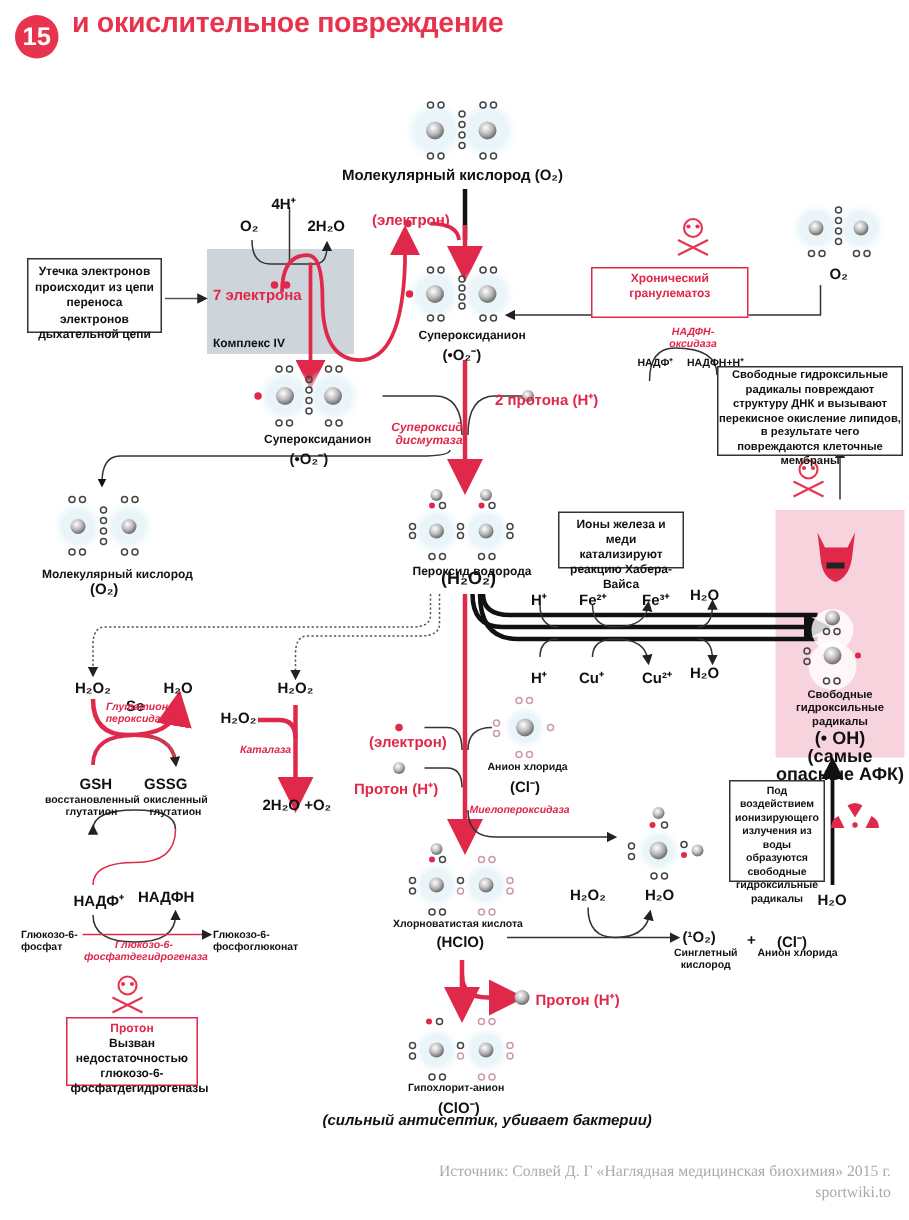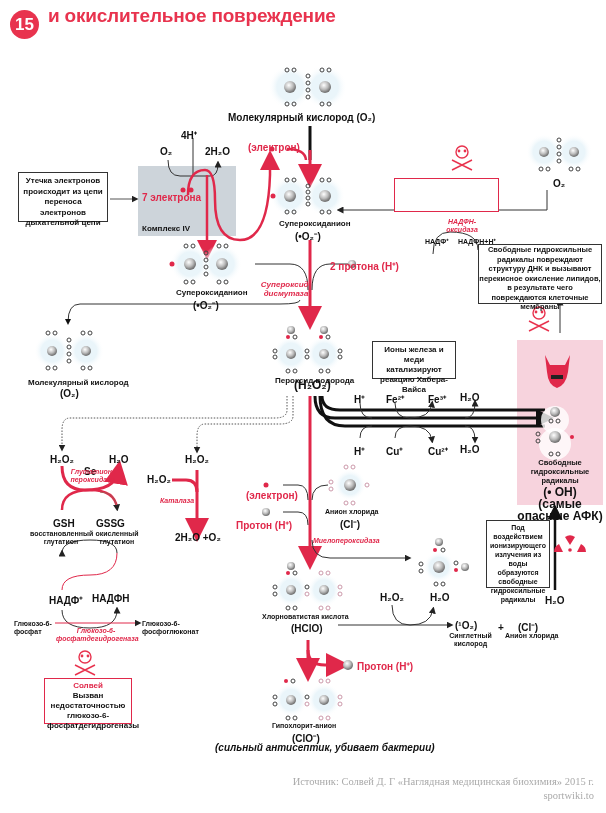--- a/index.html
+++ b/index.html
@@ -386,20 +386,21 @@
 <div class="t med" style="left:205px;top:146px;">2H₂O</div>
 <div class="t med red" style="left:142px;top:192px;">7 электрона</div>
 <div class="t small" style="left:142px;top:224px;">Комплекс IV</div>
 <div class="box" style="left:18px;top:172px;width:90px;height:50px;font-size:8px;line-height:10.5px;">Утечка электронов происходит из цепи переноса электронов дыхательной цепи</div>
 
 <div class="t small" style="left:176px;top:288px;">Супероксиданион</div>
 <div class="t med" style="left:193px;top:298px;">(•O₂⁻)</div>
 <div class="t small red it" style="left:256px;top:280px;width:60px;white-space:normal;text-align:center;line-height:9px;">Супероксид-дисмутаза</div>
 
 <div class="box boxred" style="left:394px;top:178px;width:105px;height:34px;font-size:8px;line-height:10px;padding:2px;">
+  <div class="red">Хронический гранулематоз</div>
 </div>
 <div class="t red it" style="left:442px;top:218px;font-size:7px;width:40px;white-space:normal;line-height:8px;text-align:center;">НАДФН-оксидаза</div>
 <div class="t" style="left:425px;top:237px;font-size:7px;">НАДФ⁺</div>
 <div class="t" style="left:458px;top:237px;font-size:7px;">НАДФН+Н⁺</div>
 <div class="t med" style="left:553px;top:178px;">O₂</div>
 
 <div class="box" style="left:478px;top:244px;width:124px;height:60px;font-size:7.5px;line-height:9.5px;padding:0;">Свободные гидроксильные радикалы повреждают структуру ДНК и вызывают перекисное окисление липидов, в результате чего повреждаются клеточные мембраны</div>
 
 <div class="t small" style="left:28px;top:378px;">Молекулярный кислород</div>
 <div class="t med" style="left:60px;top:388px;">(O₂)</div>
@@ -430,21 +431,21 @@
 <div class="t ctr" style="left:30px;top:530px;font-size:7px;width:62px;white-space:normal;line-height:8px;">восстановленный глутатион</div>
 <div class="t med" style="left:96px;top:518px;">GSSG</div>
 <div class="t ctr" style="left:94px;top:530px;font-size:7px;width:46px;white-space:normal;line-height:8px;">окисленный глутатион</div>
 <div class="t med" style="left:49px;top:593px;">НАДФ⁺</div>
 <div class="t med" style="left:92px;top:593px;">НАДФН</div>
 <div class="t" style="left:14px;top:620px;font-size:7px;width:40px;white-space:normal;line-height:8px;">Глюкозо-6-фосфат</div>
 <div class="t red it" style="left:56px;top:627px;font-size:7px;width:80px;white-space:normal;line-height:8px;text-align:center;">Глюкозо-6-фосфатдегидрогеназа</div>
 <div class="t" style="left:142px;top:620px;font-size:7px;width:60px;white-space:normal;line-height:8px;">Глюкозо-6-фосфоглюконат</div>
 
 <div class="box boxred" style="left:44px;top:678px;width:88px;height:46px;font-size:8px;line-height:10px;padding:2px;">
-  <div class="red">Солвей</div>
+  <div class="red">Протон</div>
   <div>Вызван недостаточностью глюкозо-6-фосфатдегидрогеназы</div>
 </div>
 
 <div class="t med" style="left:185px;top:454px;">H₂O₂</div>
 <div class="t med" style="left:147px;top:474px;">H₂O₂</div>
 <div class="t red it" style="left:160px;top:497px;font-size:7px;">Каталаза</div>
 <div class="t med" style="left:175px;top:532px;">2H₂O +O₂</div>
 
 <div class="t med red" style="left:246px;top:490px;">(электрон)</div>
 <div class="t med red" style="left:236px;top:518px;">Протон (H⁺)</div>

